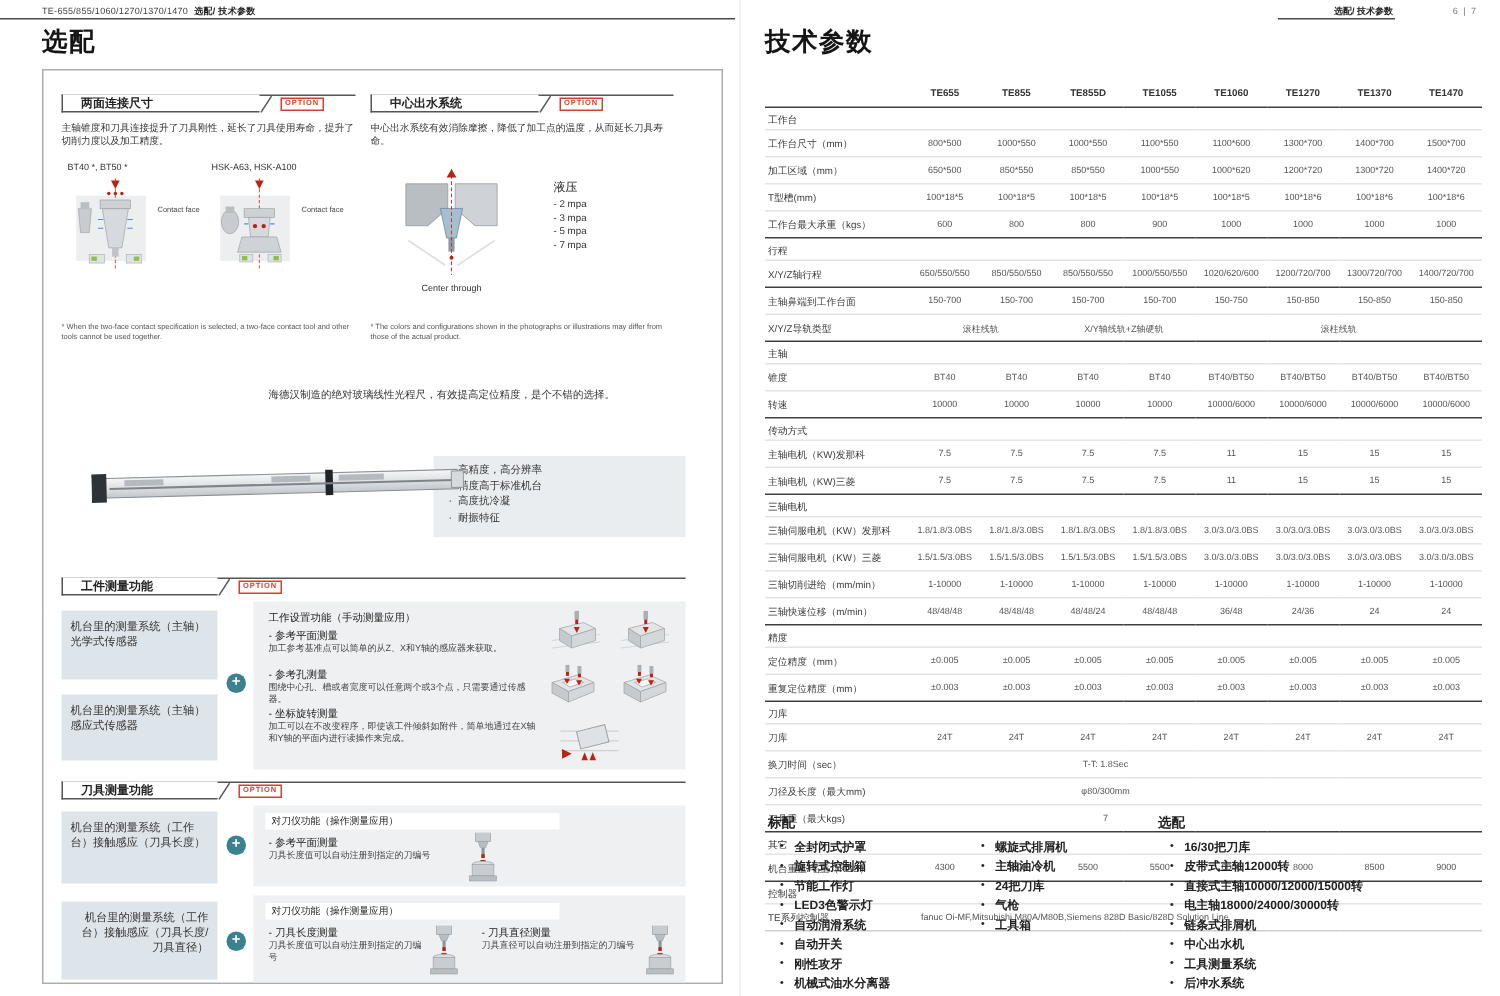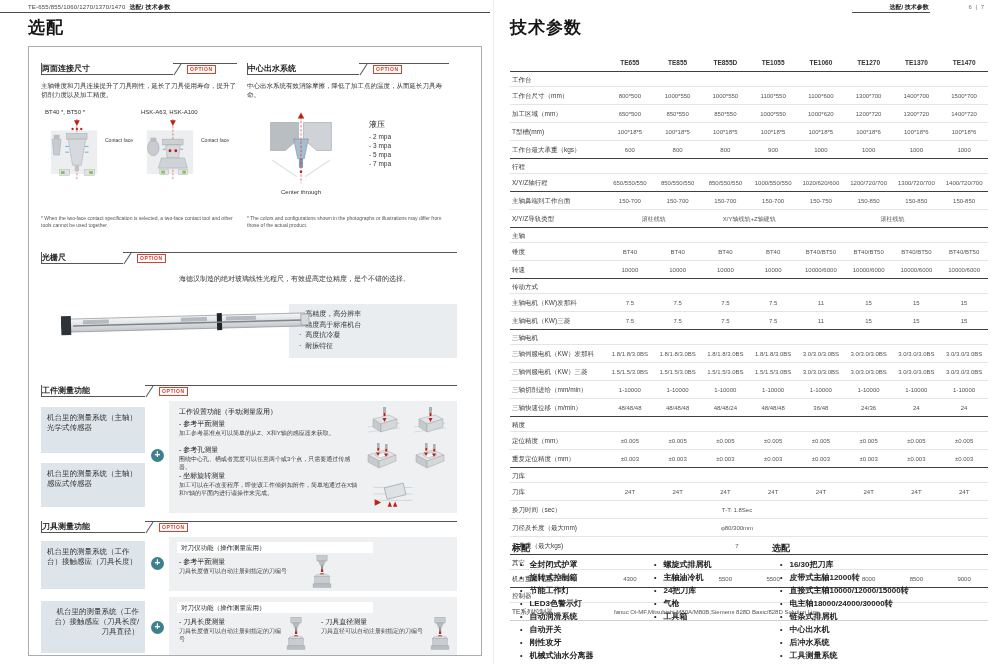--- a/index.html
+++ b/index.html
@@ -16,21 +16,21 @@
   .pr-header .sec{font-weight:bold;color:#222;}
   .pr-header .pg{color:#777;margin-left:38px;letter-spacing:1px;}
   .pr-rule{left:852px;top:12px;width:78px;height:1px;background:#4a4a4a;}
   .big-title{font-size:17px;font-weight:600;color:#151515;letter-spacing:1px;}
   
   .pl-box{left:28px;top:46px;width:452px;height:608px;border:1px solid #a9adb0;}
   .sec{position:absolute;}
   .sec-head{position:relative;border-top:1px solid #555;height:14px;}
   .sec-label{position:absolute;left:0;top:-1px;border-left:1px solid #555;border-bottom:1px solid #555;
              background:#fff;font-size:8px;font-weight:bold;color:#222;line-height:12px;height:12px;
-             padding:0 0;box-sizing:border-box;white-space:nowrap;}
+             padding:0 12px;box-sizing:border-box;white-space:nowrap;}
   .sec-diag{position:absolute;top:-1px;width:1px;height:13px;background:#555;transform:rotate(33deg);}
   .opt-badge{position:absolute;top:1px;font-size:5px;font-weight:bold;letter-spacing:.6px;
              color:#d4412e;border:1px solid #d4412e;line-height:7px;padding:0 2px;background:#fff;}
   .desc{font-size:6.5px;line-height:8.5px;color:#333;margin-top:4px;}
   .fn{position:absolute;font-size:5px;line-height:6.5px;color:#555;}
   .figlab{font-size:6px;color:#333;margin-bottom:2px;white-space:nowrap;}
   .contact{font-size:5px;color:#444;line-height:6px;margin-top:20px;margin-left:2px;}
   .fig{position:absolute;width:92px;}
   .figrow{display:flex;}
   .hyd-t{font-size:8px;color:#2a2a2a;margin-bottom:2px;}
@@ -228,25 +228,20 @@
           </div>
           <div class="li">
             <span>- 7 mpa</span>
           </div>
         </div>
     </div>
     <div class="fn" style="left:0;top:152px;width:204px;">* The colors and configurations shown in the photographs or illustrations may differ from those of the actual product.</div>
   </div>
 
   <div class="sec" style="left:12px;top:205px;width:416px;">
-    <div class="sec-head">
-      <span class="sec-label" style="width:82px;">光栅尺</span>
-      <span class="sec-diag" style="left:86px;"></span>
-      <span class="opt-badge" style="left:96px;">OPTION</span>
-    </div>
     <div class="desc" style="margin-left:138px;margin-top:8px;width:272px;font-size:7px;">海德汉制造的绝对玻璃线性光程尺，有效提高定位精度，是个不错的选择。</div>
     <div class="feat-box" style="left:248px;top:52px;width:168px;height:54px;">
       <div>
           <div class="li">
             <span class="li-b">·</span>
             <span>高精度，高分辨率</span>
           </div>
           <div class="li">
             <span class="li-b">·</span>
             <span>精度高于标准机台</span>
@@ -727,24 +722,24 @@
       <div class="li">
         <span class="li-b">•</span>
         <span>链条式排屑机</span>
       </div>
       <div class="li">
         <span class="li-b">•</span>
         <span>中心出水机</span>
       </div>
       <div class="li">
         <span class="li-b">•</span>
+        <span>工具测量系统</span>
+      </div>
+      <div class="li">
+        <span class="li-b">•</span>
         <span>后冲水系统</span>
       </div>
       <div class="li">
         <span class="li-b">•</span>
-        <span>工具测量系统</span>
-      </div>
-      <div class="li">
-        <span class="li-b">•</span>
         <span>光栅尺</span>
       </div>
     </div>
 </div>
 
 </body></html>

